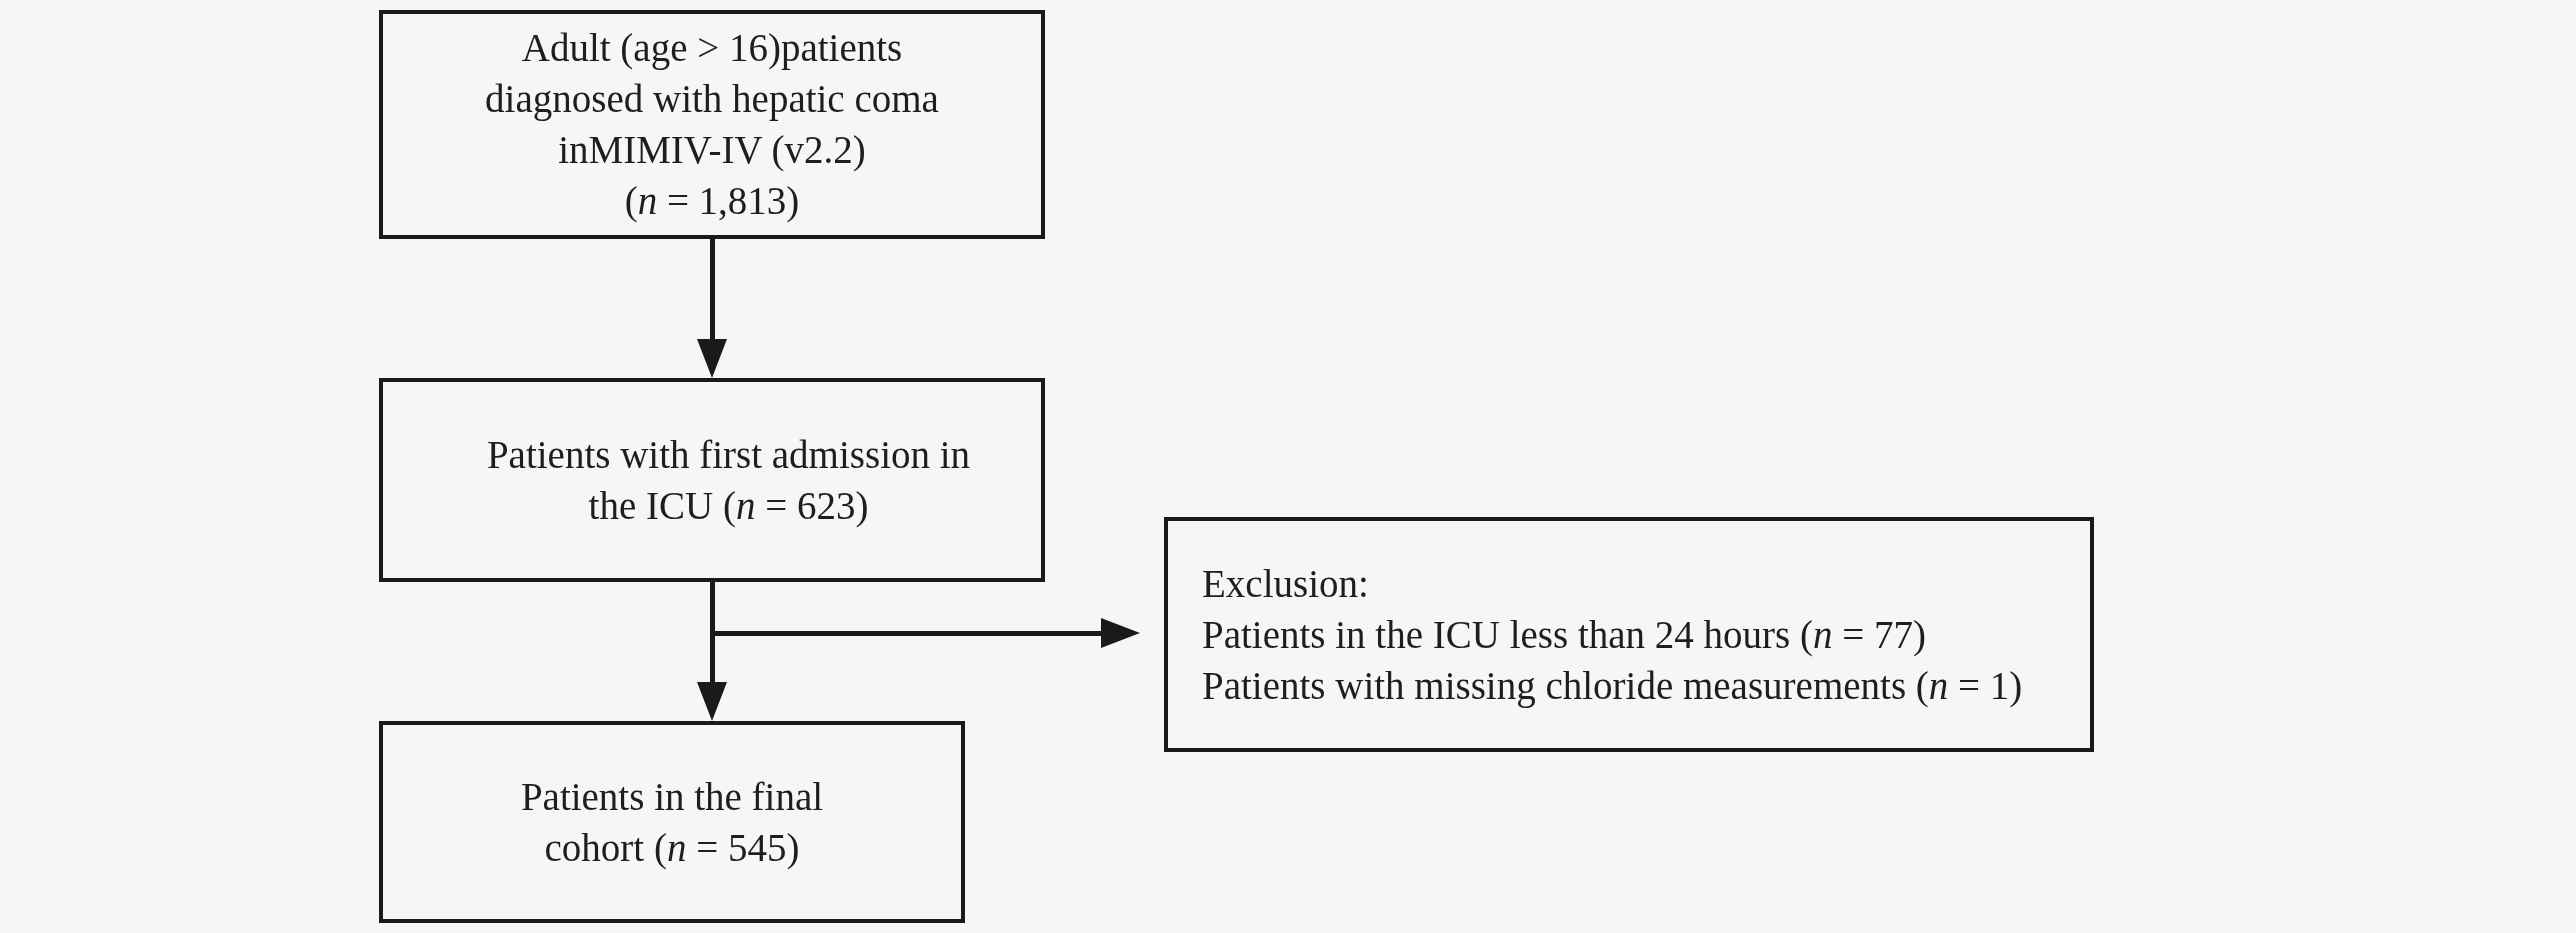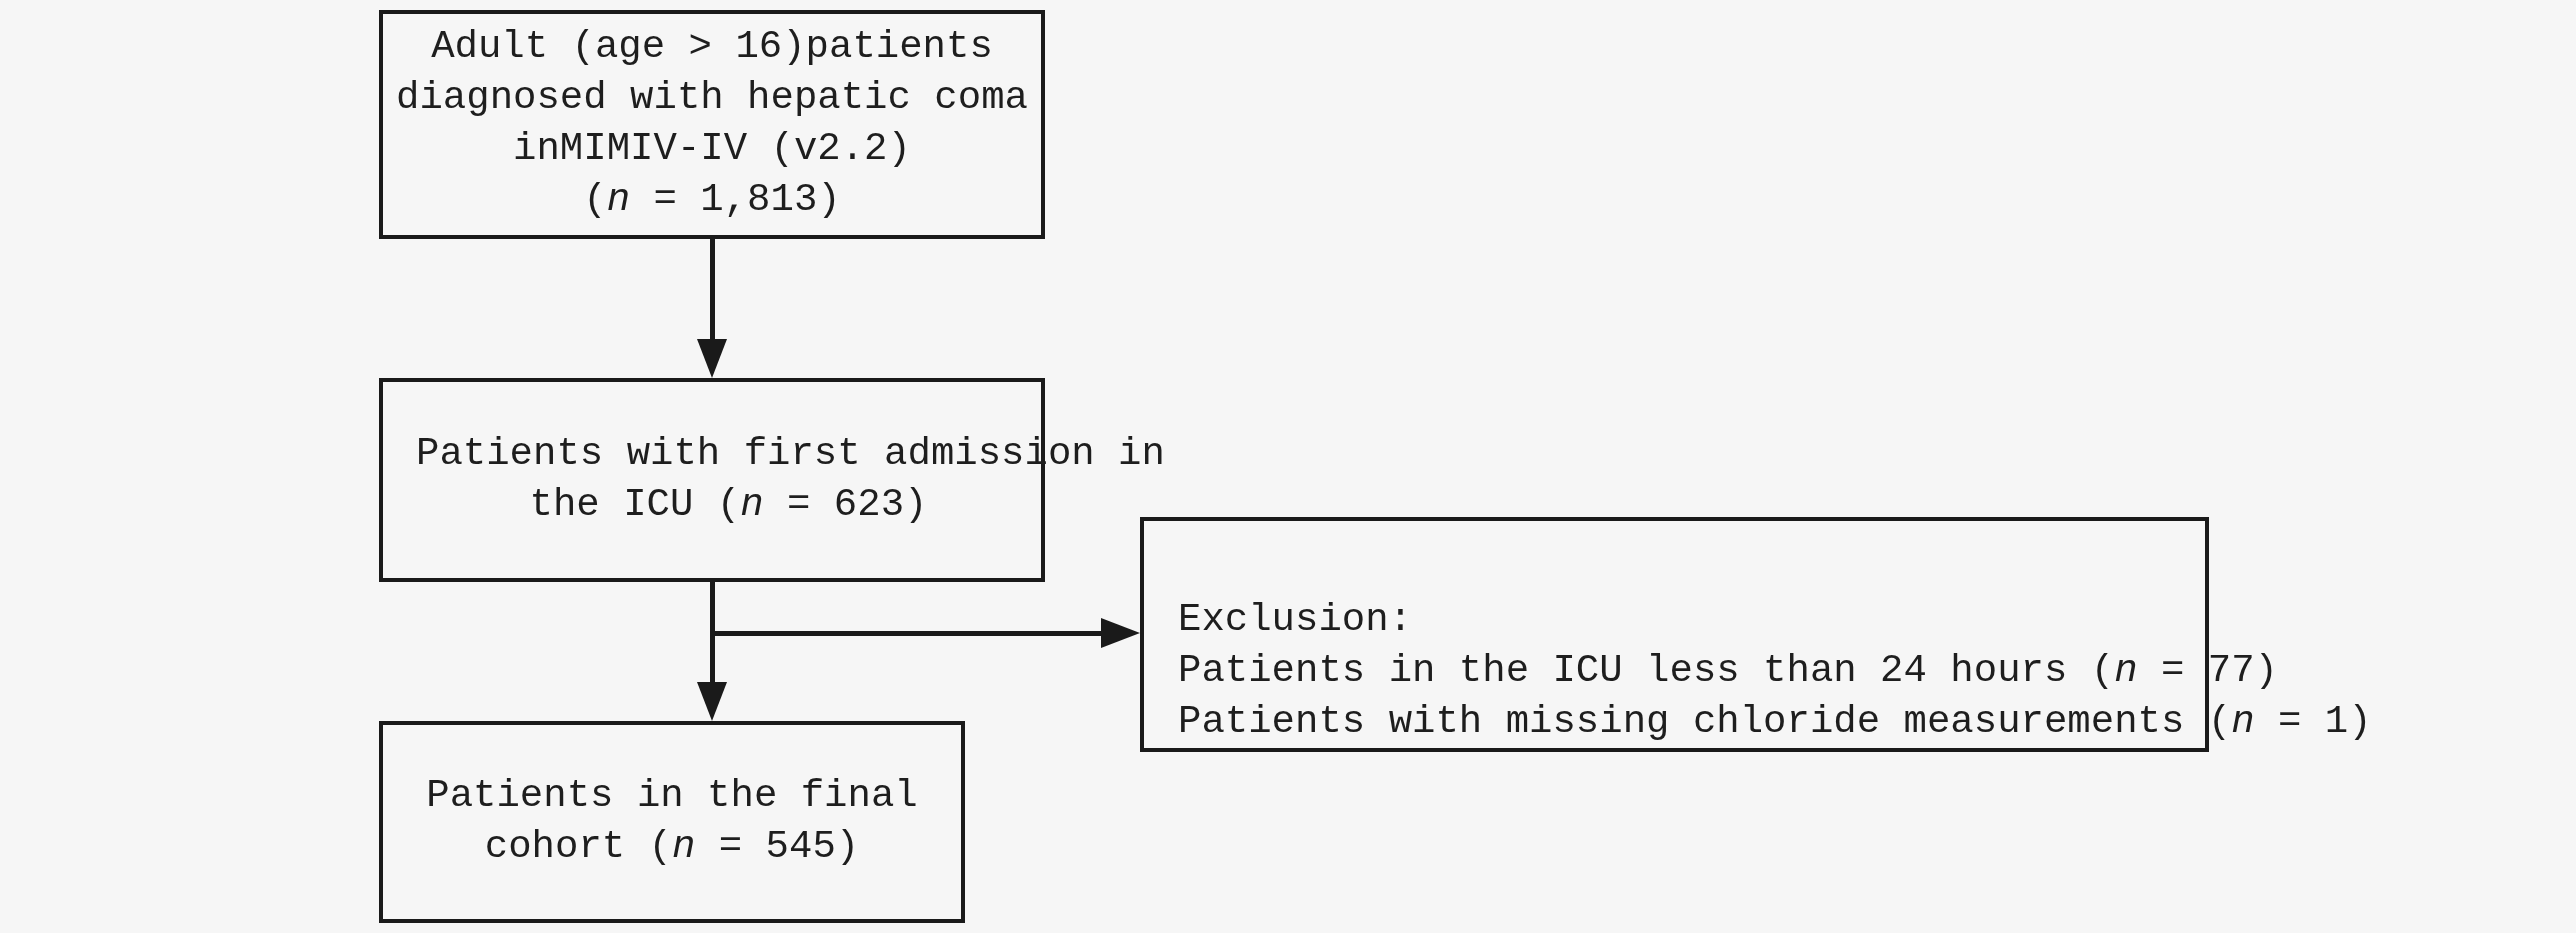--- a/index.html
+++ b/index.html
@@ -6,21 +6,21 @@
     --bg:#f6f6f6;
     --ink:#1a1a1a;
     --text:#1e1e1e;
   }
   html,body{margin:0;padding:0;background:var(--bg);}
   #canvas{
     position:relative;
     width:2576px;
     height:934px;
     background:var(--bg);
-    font-family:Liberation Mono, monospace;
+    font-family:Liberation Serif, serif;
     color:var(--text);
     overflow:hidden;
   }
   .flow-box{
     position:absolute;
     box-sizing:border-box;
     border:4.9px solid var(--ink);
     background:var(--bg);
     display:flex;
     flex-direction:column;
@@ -47,21 +47,21 @@
     position:absolute;
     width:0;height:0;
     border-top:15.5px solid transparent;
     border-bottom:15.5px solid transparent;
     border-left:39px solid var(--ink);
   }
 
   
   #box-population   { left:379px;  top:9.8px;  width:666px;  height:229px; }
   #box-admission    { left:379px;  top:378px; width:666px;  height:204px;padding-left:33px; }
-  #box-exclusion    { left:1140px; top:517px; width:1069px; height:235px;justify-content:flex-end; }
+  #box-exclusion    { left:1164px; top:517px; width:930px; height:235px; }
   #box-final        { left:379px;  top:721px; width:586px;  height:202px; }
 
   #vline-1          { left:710px;  top:239px; width:4.9px;   height:101px; }
   #head-1           { left:697px;  top:339px; }
   #vline-2          { left:710px;  top:582px; width:4.9px;   height:101px; }
   #head-2           { left:697px;  top:682px; }
   #hline-branch     { left:710px;  top:631px; width:394px; height:4.9px; }
   #head-3           { left:1101px; top:618px; }
 </style>
 </head>

